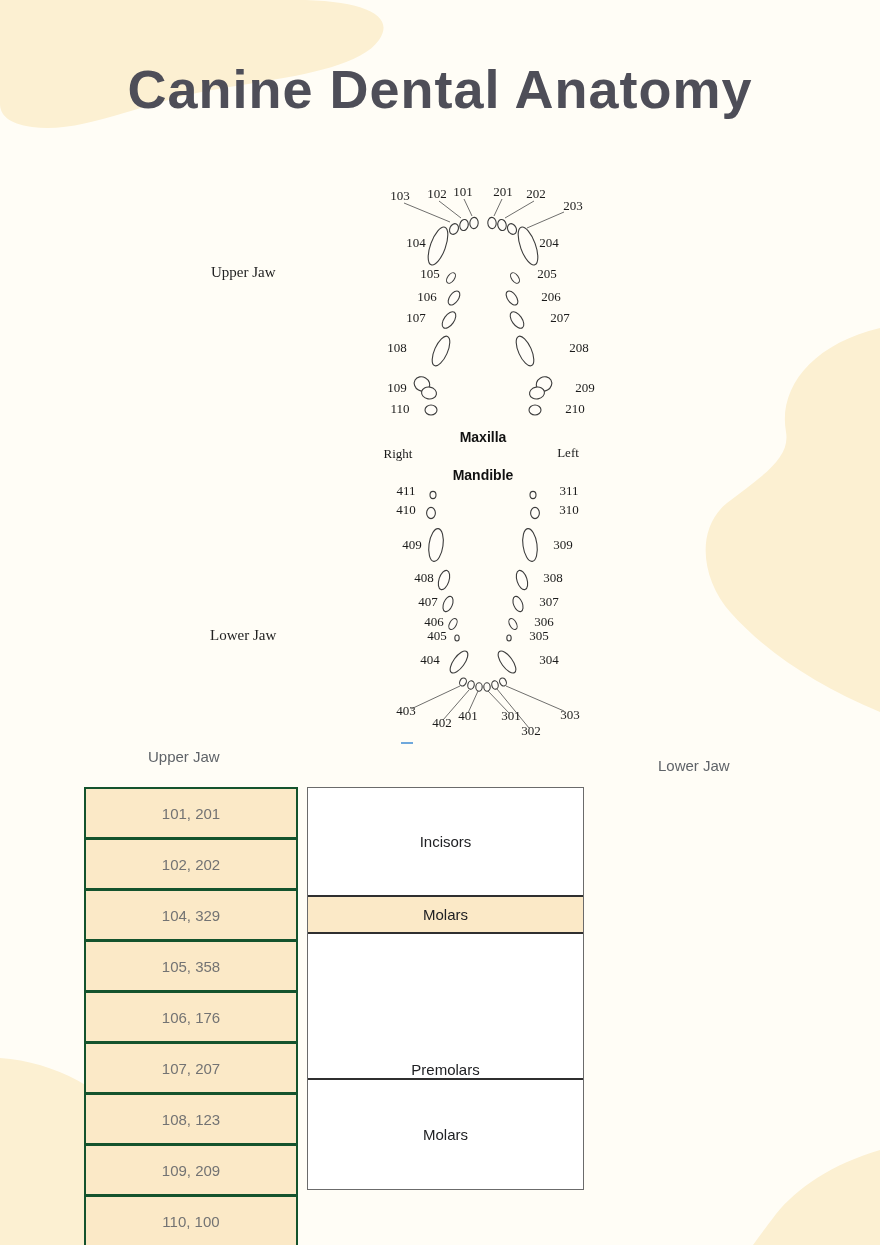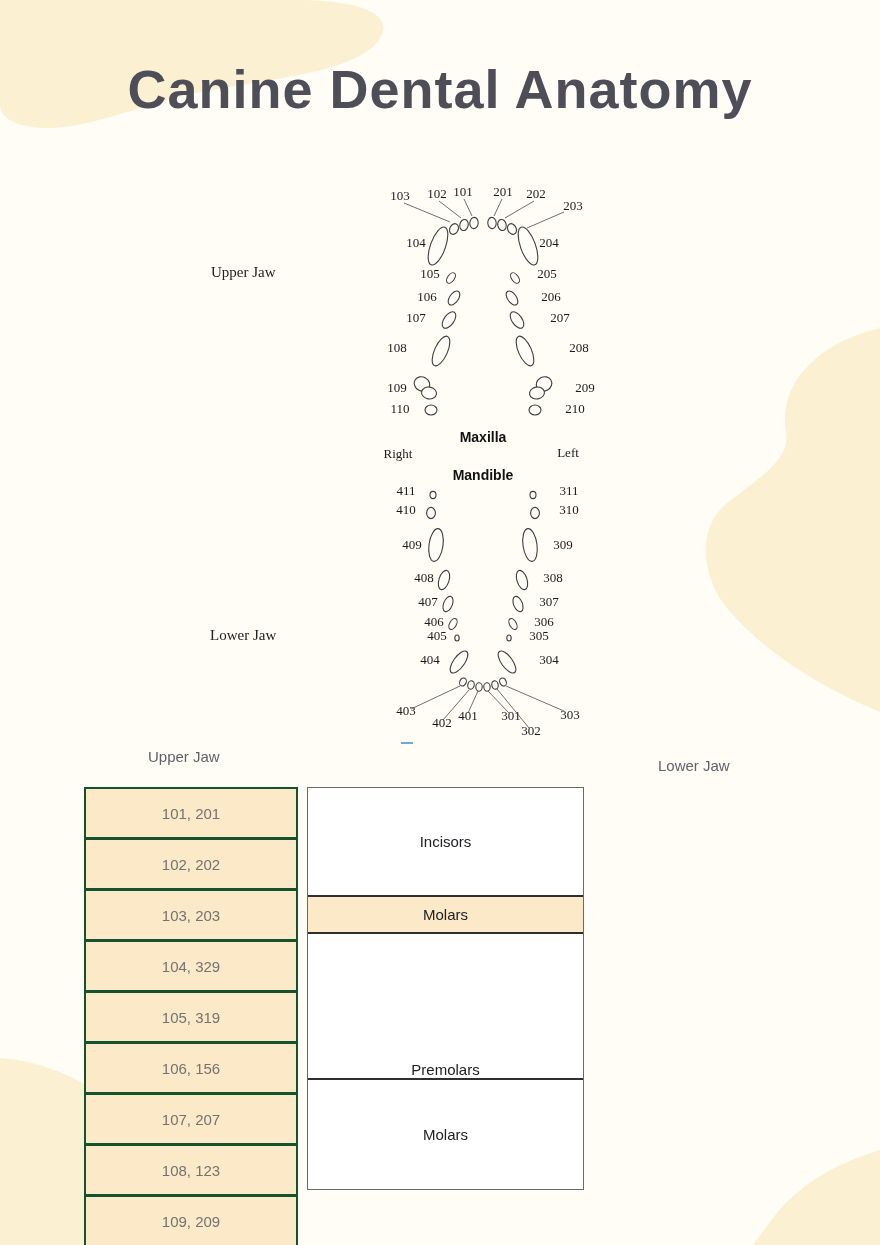--- a/index.html
+++ b/index.html
@@ -205,24 +205,23 @@
   </svg>
 
   <div class="blue-dash"></div>
 
   <div class="col-header upper">Upper Jaw</div>
   <div class="col-header lower">Lower Jaw</div>
 
   <div class="num-col upper-col">
     <div class="cell">101, 201</div>
     <div class="cell">102, 202</div>
-    <div class="cell">103, 203</div>
     <div class="cell">104, 329</div>
-    <div class="cell">105, 319</div>
-    <div class="cell">106, 156</div>
+    <div class="cell">105, 358</div>
+    <div class="cell">106, 176</div>
     <div class="cell">107, 207</div>
     <div class="cell">108, 123</div>
     <div class="cell">109, 209</div>
     <div class="cell">110, 100</div>
     <div class="cell"></div>
   </div>
 
   <div class="type-col">
     <div class="type-cell incisors">
       <span>Incisors</span>

